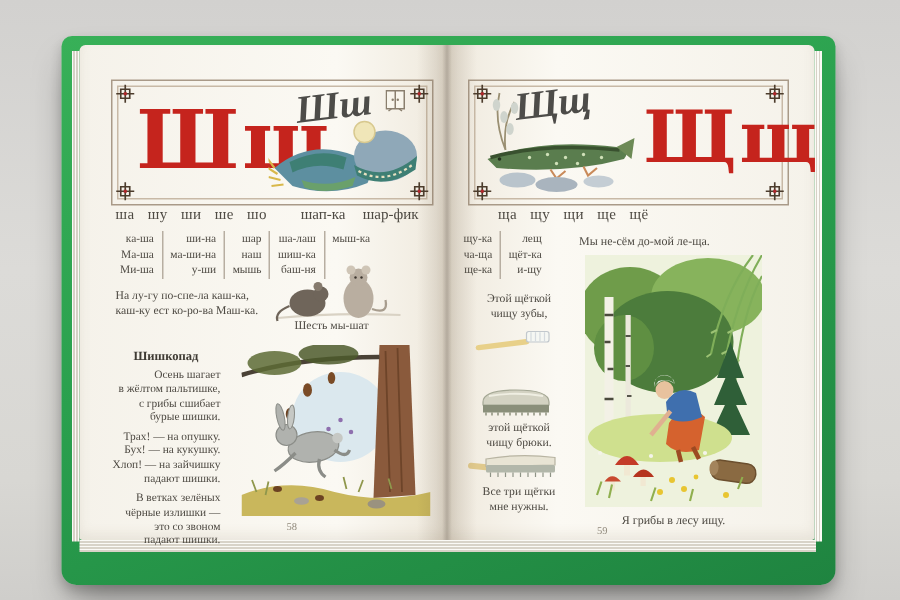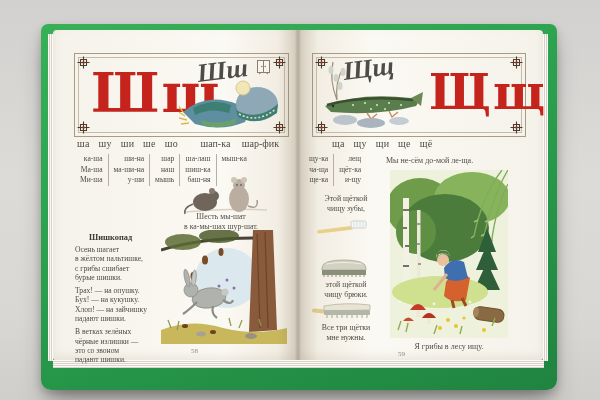--- a/index.html
+++ b/index.html
@@ -129,44 +129,47 @@
         <div class="wcol">
             <span>ша-лаш</span>
             <span>шиш-ка</span>
             <span>баш-ня</span>
           </div>
         <div class="wcol">
             <span>мыш-ка</span>
           </div>
       </div>
 
+      <div class="tblock abs" style="left:24px;top:162px;">
+        <span>На лу-гу по-спе-ла каш-ка,</span>
+        <span>каш-ку ест ко-ро-ва Маш-ка.</span>
+      </div>
 
       <svg class="abs" style="left:128px;top:146px;" width="88" height="40" viewBox="0 0 88 40">
         <path d="M4,36 Q44,32 86,34" stroke="#d9d2c4" stroke-width="1.5" fill="none"></path>
         <ellipse cx="24" cy="26" rx="12" ry="9" fill="#6f655a"></ellipse>
         <circle cx="33" cy="20" r="5" fill="#6f655a"></circle>
         <circle cx="31" cy="15" r="3" fill="#857a6d"></circle>
         <path d="M12,28 Q2,32 4,38" stroke="#6f655a" stroke-width="1.5" fill="none"></path>
         <ellipse cx="58" cy="23" rx="10" ry="13" fill="#b9aea0"></ellipse>
         <circle cx="58" cy="9" r="6" fill="#b9aea0"></circle>
         <circle cx="53" cy="4" r="3" fill="#cfc5b6"></circle>
           <circle cx="63" cy="4" r="3" fill="#cfc5b6"></circle>
         <path d="M67,30 Q78,34 76,24" stroke="#a89d8e" stroke-width="1.5" fill="none"></path>
         <circle cx="56" cy="9" r="0.8" fill="#3d362e"></circle>
           <circle cx="60" cy="9" r="0.8" fill="#3d362e"></circle>
       </svg>
 
       <div class="tblock abs center" style="left:108px;top:182px;width:120px;">
         <span>Шесть мы-шат</span>
-        <span>в ка-мы-шах шур-шат.</span>
       </div>
 
       <div class="poem-title abs" style="left:36px;top:203px;">Шишкопад</div>
 
-      <div class="abs" style="left:22px;top:215px;font-size:7.6px;line-height:9.3px;">
+      <div class="abs" style="left:22px;top:215px;font-size:7.6px;line-height:9.3px;text-align:right;">
         <div class="stanza">
           <span>Осень шагает</span>
           <span>в жёлтом пальтишке,</span>
           <span>с грибы сшибает</span>
           <span>бурые шишки.</span>
         </div>
         <div class="stanza">
           <span>Трах! — на опушку.</span>
           <span>Бух! — на кукушку.</span>
           <span>Хлоп! — на зайчишку</span>

